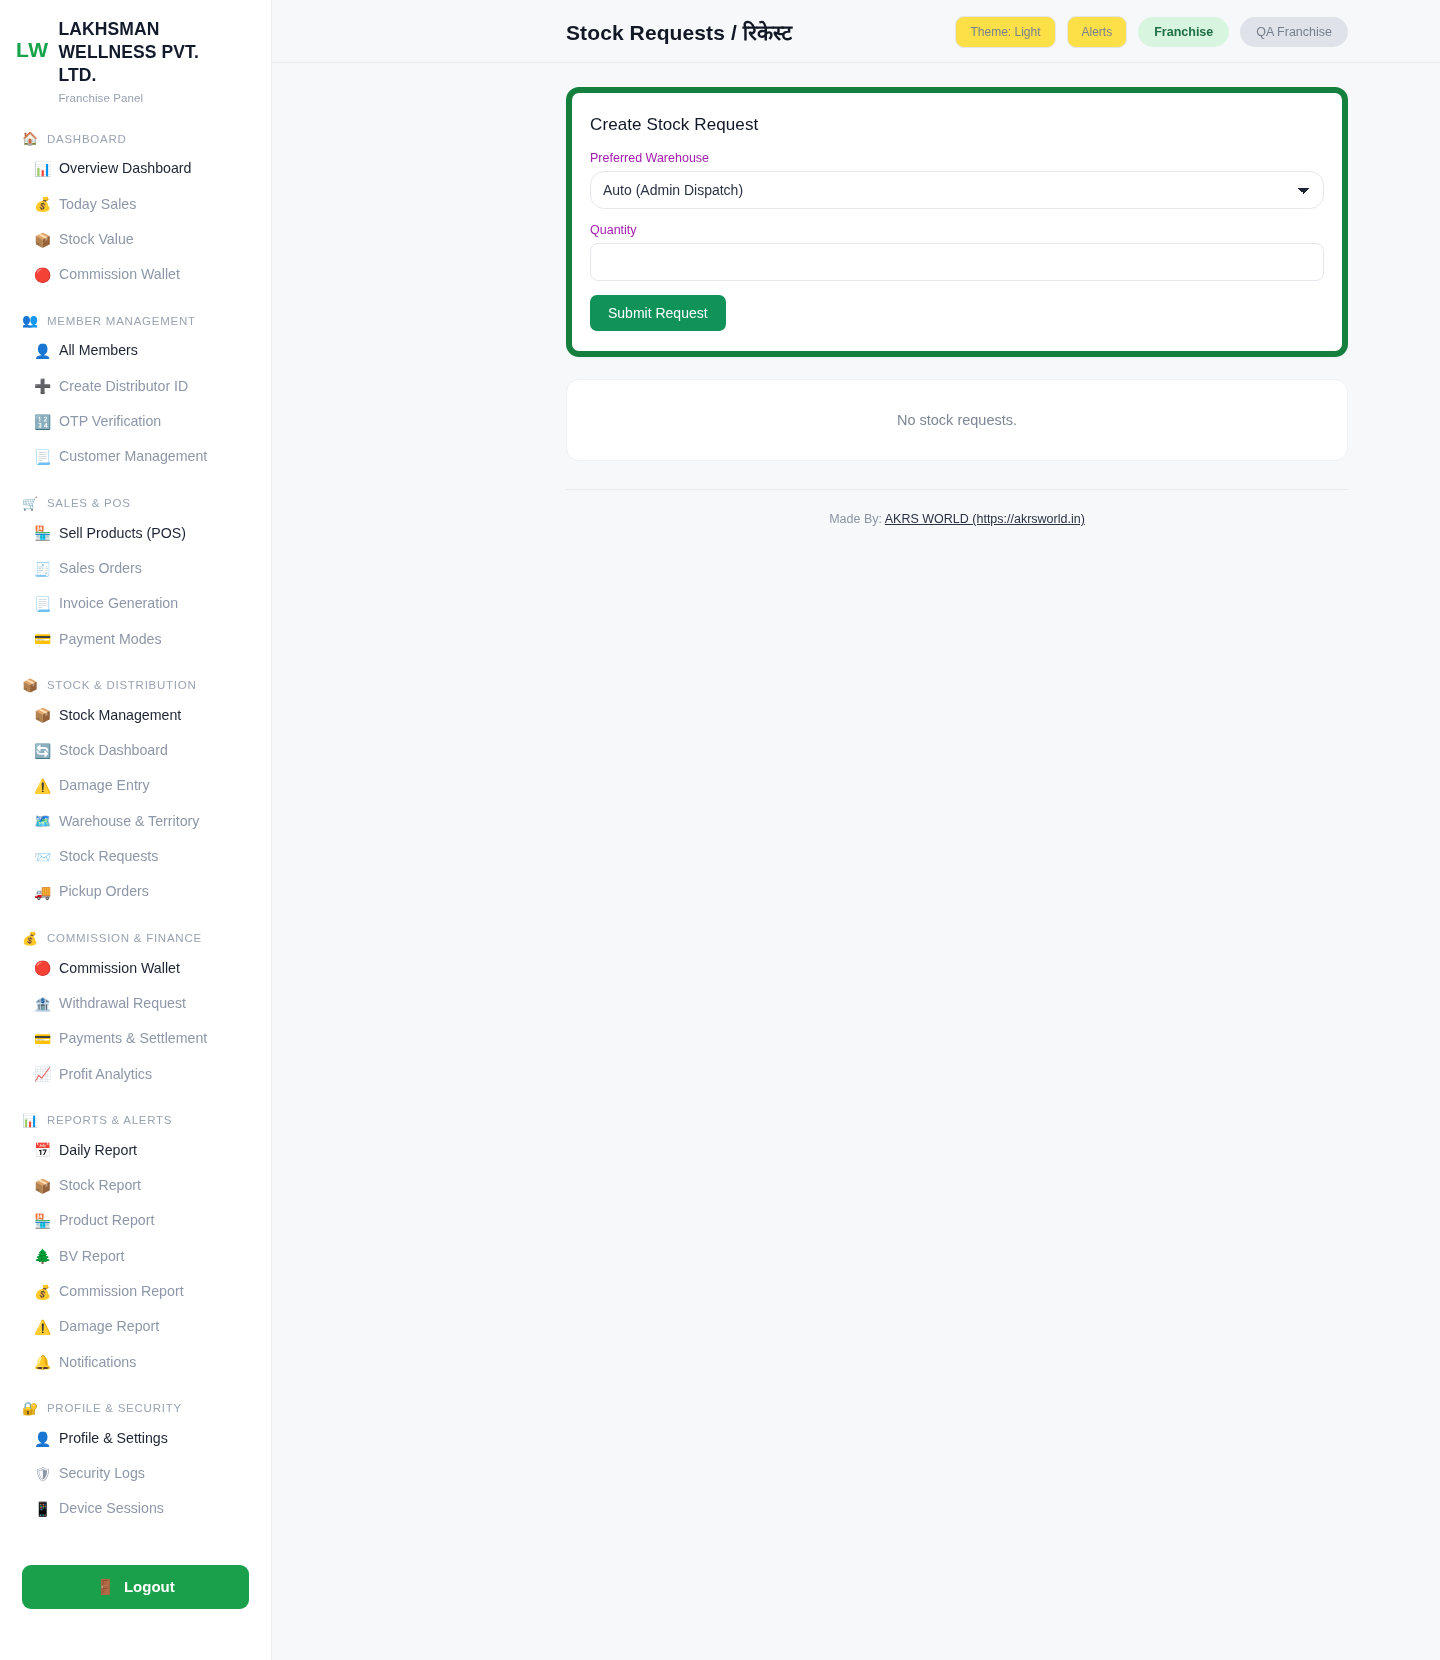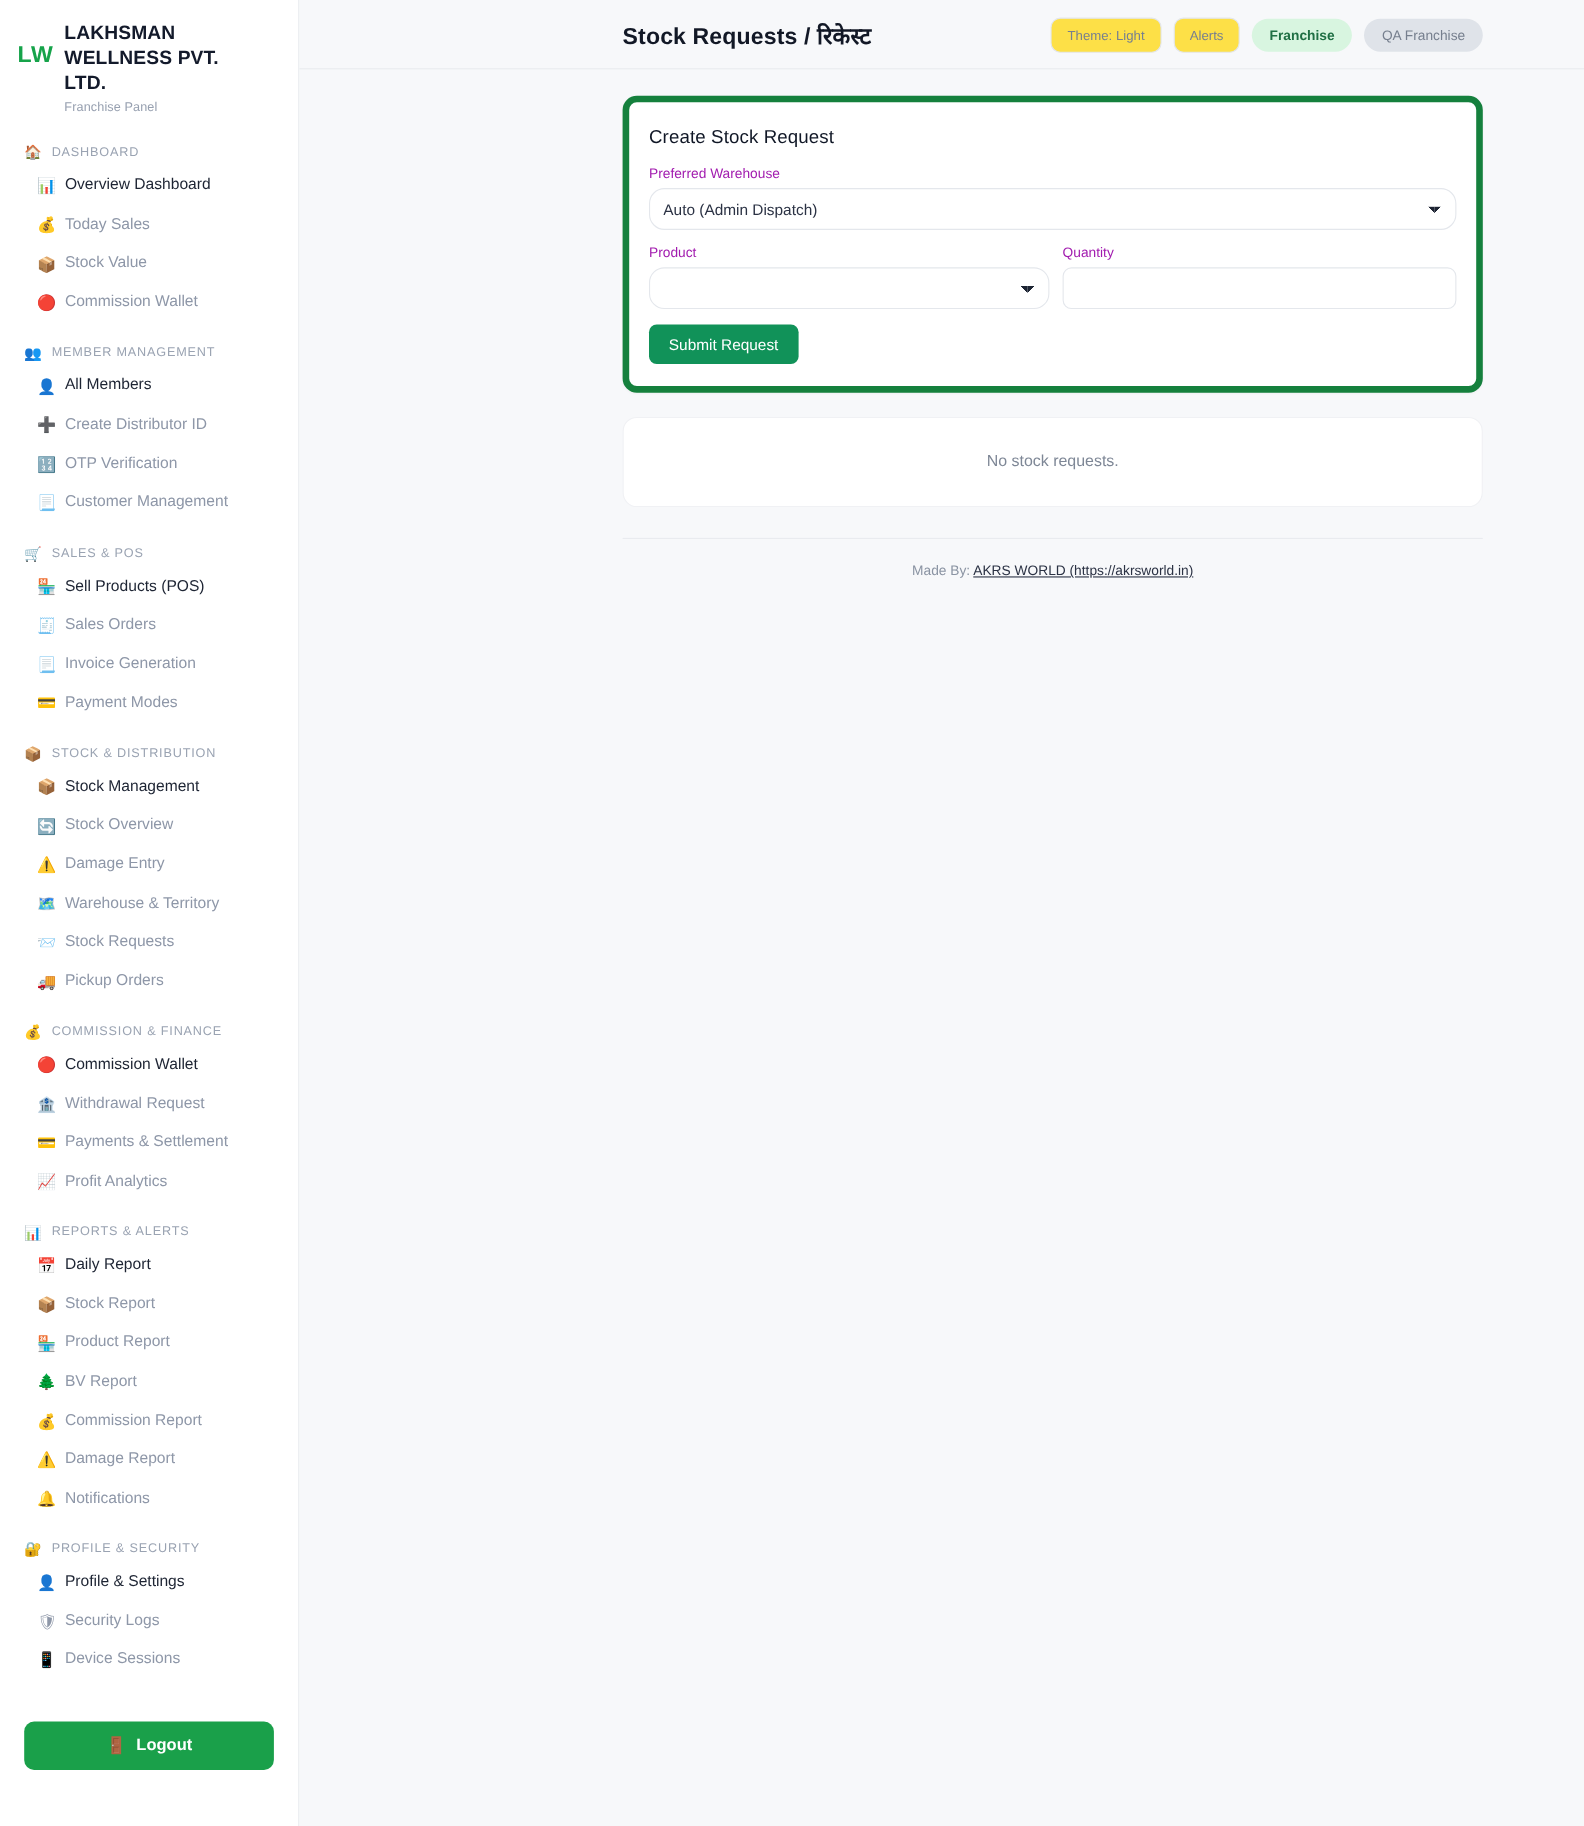--- a/index.html
+++ b/index.html
@@ -290,21 +290,21 @@
           <div class="group-title">
             <span class="ic">📦</span>
             <span>STOCK &amp; DISTRIBUTION</span>
           </div>
           <div class="nav-item active">
             <span class="ic">📦</span>
             <span>Stock Management</span>
           </div>
           <div class="nav-item">
             <span class="ic">🔄</span>
-            <span>Stock Overview</span>
+            <span>Stock Dashboard</span>
           </div>
           <div class="nav-item">
             <span class="ic">⚠️</span>
             <span>Damage Entry</span>
           </div>
           <div class="nav-item">
             <span class="ic">🗺️</span>
             <span>Warehouse &amp; Territory</span>
           </div>
           <div class="nav-item">
@@ -416,26 +416,20 @@
 
       <section class="card">
         <h2 class="card-title">Create Stock Request</h2>
 
         <label class="field-label">Preferred Warehouse</label>
         <select class="select mb14">
           <option>Auto (Admin Dispatch)</option>
         </select>
 
         <div class="row2">
-          <div class="col-a">
-            <label class="field-label">Product</label>
-            <select class="select">
-              <option></option>
-            </select>
-          </div>
           <div class="col-b">
             <label class="field-label">Quantity</label>
             <input class="input" type="text" value="" style="">
           </div>
         </div>
 
 
         <button class="submit-btn">Submit Request</button>
       </section>
 

